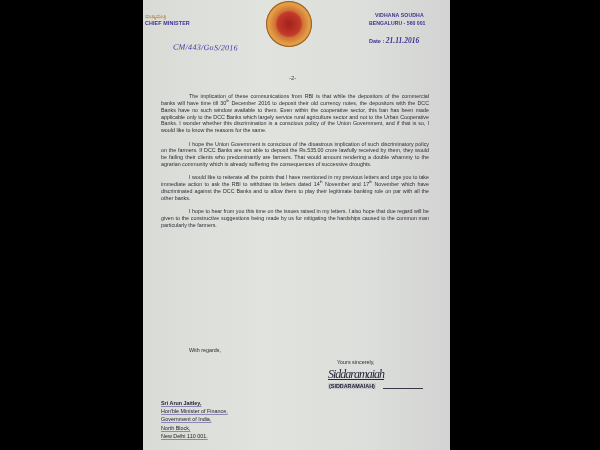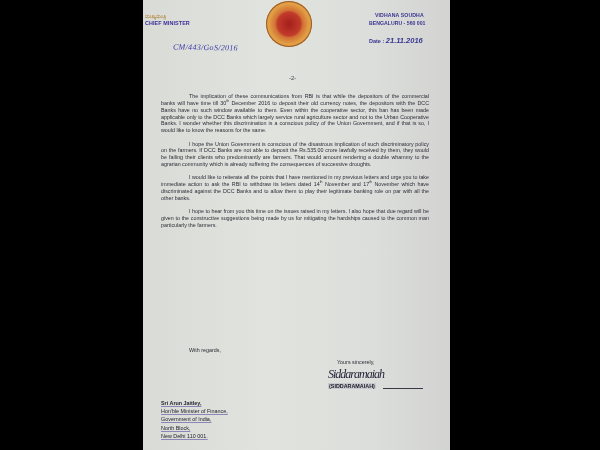--- a/index.html
+++ b/index.html
@@ -28,34 +28,34 @@
       box-shadow: 0 0 0 1px #9a5d2b inset;
     }
     .emblem .inner {
       position: absolute; left: 10px; top: 10px; width: 26px; height: 26px; border-radius: 50%;
       background: radial-gradient(circle, #a31f1a 0%, #c0392a 60%, #d9883c 100%);
     }
     .hdr-right { position: absolute; left: 226px; top: 12px; text-align: left; }
     .hdr-right .l1 { font-size: 5.2px; font-weight: bold; color: #3a3590; letter-spacing: .1px; padding-left: 6px; }
     .hdr-right .l2 { font-size: 5.2px; font-weight: bold; color: #3a3590; margin-top: 2px; }
     .hdr-right .date { font-size: 5.5px; color: #3a3590; margin-top: 10px; font-weight: bold; }
-    .hdr-right .date span.hand { font-family: Liberation Sans, sans-serif; font-style: italic; font-size: 7.5px; }
+    .hdr-right .date span.hand { font-family: Liberation Serif, serif; font-style: italic; font-size: 7.5px; }
     .pageno { position: absolute; left: 146px; top: 75px; font-size: 6px; color: #44434a; }
     .body-text {
       position: absolute; left: 18px; top: 93px; width: 268px;
       font-size: 5.35px; line-height: 6.85px; text-align: justify; color: #2e2c38;
     }
     .body-text p { margin: 0 0 6.5px 0; text-indent: 28px; }
     .body-text sup { font-size: 3.5px; line-height: 0; }
     .regards { position: absolute; left: 46px; top: 347px; font-size: 5.4px; color: #2e2c38; }
     .closing { position: absolute; left: 194px; top: 359px; font-size: 5.4px; color: #2e2c38; }
     .signature {
       position: absolute; left: 185px; top: 367px; width: 92px; height: 15px;
       font-family: "Liberation Serif", serif; font-style: italic; font-size: 12px; color: #26243a;
-      letter-spacing: -1px; white-space: nowrap;
+      letter-spacing: -1px; white-space: nowrap; text-decoration: underline;
     }
     .sig-line { position: absolute; left: 240px; top: 388px; width: 40px; height: 1px; background: #3a3848; }
     .signer {
       position: absolute; left: 185px; top: 383px; font-size: 5.4px; font-weight: bold; color: #1e1d2a;
       background: #c9c9cf; padding: 0 1px;
     }
     .recipient { position: absolute; left: 18px; top: 399px; font-size: 5.4px; line-height: 8.2px; color: #23222f; }
     .recipient div:first-child { font-weight: bold; }
     .recipient div { text-decoration: underline; text-decoration-color: #8c86b8; }
   </style>

